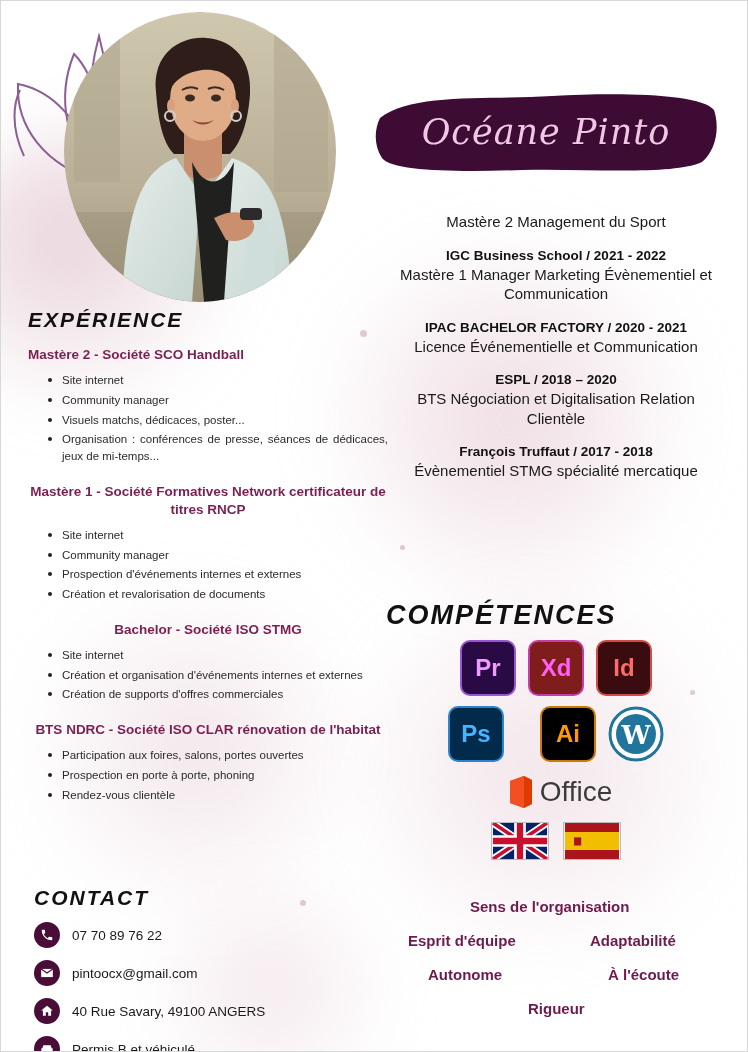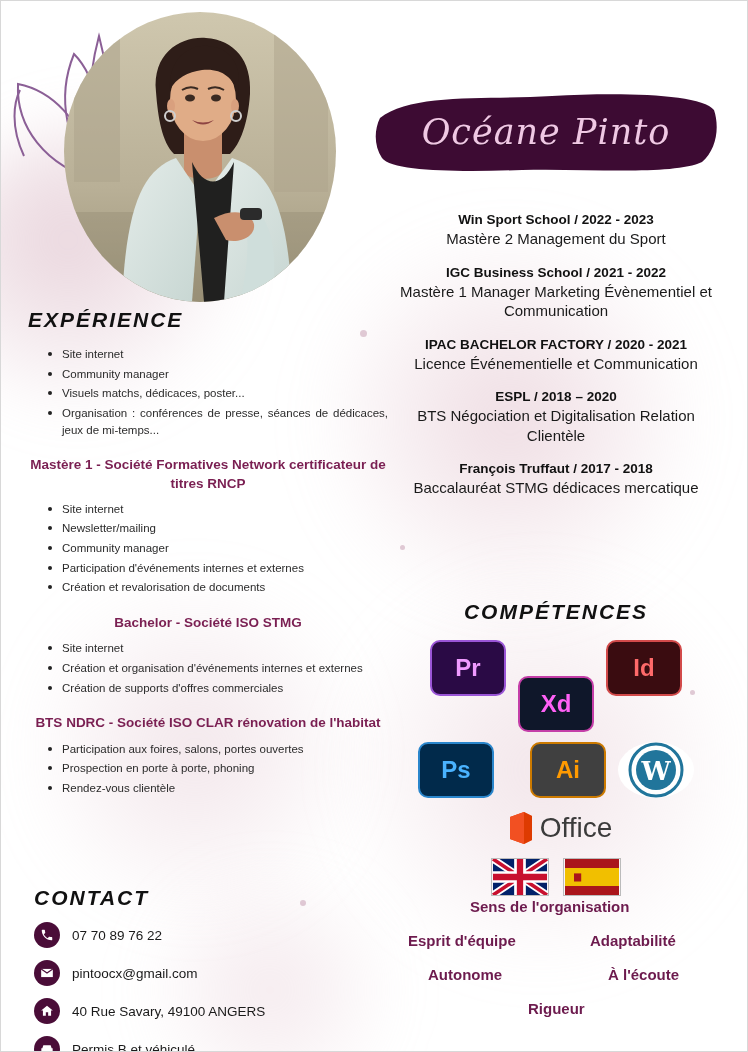--- a/index.html
+++ b/index.html
@@ -107,34 +107,34 @@
   .contact-ico svg { display: block; }
   .contact-txt { font-size: 13.5px; color: #1a1a1a; }
 
   
   .formation { position: absolute; left: 386px; top: 212px; width: 340px; text-align: center; }
   .form-item { margin-bottom: 16px; }
   .form-school { font-weight: bold; font-size: 13.5px; color: #111; margin-bottom: 2px; }
   .form-degree { font-size: 15px; color: #1a1a1a; line-height: 1.3; }
 
   
-  .comp-title { position: absolute; left: 386px; top: 600px; width: 340px; text-align: center; font-size: 21px; }
+  .comp-title { position: absolute; left: 386px; top: 600px; width: 340px; font-size: 27px; }
   .logos { position: absolute; left: 386px; top: 640px; width: 340px; }
   .logo-row { display: flex; justify-content: center; gap: 12px; margin-bottom: 10px; }
   .logo {
-    width: 76px; height: 56px; border-radius: 10px;
+    width: 56px; height: 56px; border-radius: 10px;
     display: flex; align-items: center; justify-content: center;
     font-weight: bold; font-size: 24px;
     font-family: "Liberation Sans", sans-serif;
   }
   .logo-pr { background: #2a0a45; color: #ef9bff; border: 2px solid #9a55d6; }
-  .logo-xd { background: #0f172a; color: #ff61f6; border: 2px solid #c43ea8; margin-top: 36px; }
+  .logo-xd { background: #7f1d1d; color: #ff61f6; border: 2px solid #c43ea8; }
   .logo-id { background: #3a0c10; color: #ff6a6a; border: 2px solid #d24a4a; }
   .logo-ps { background: #012a4b; color: #4ab3ff; border: 2px solid #2a86cc; }
-  .logo-ai { background: #404040; color: #ff9a00; border: 2px solid #cc7a00; margin-left: 24px; }
+  .logo-ai { background: #000000; color: #ff9a00; border: 2px solid #cc7a00; margin-left: 24px; }
   .logo-wp { background: #ffffff; border-radius: 50%; display:flex; align-items:center; justify-content:center; }
 
   .office-row { display: flex; justify-content: center; align-items: center; gap: 0; margin: 6px 0 10px; }
   .office-word { font-size: 28px; color: #3b3b3b; font-weight: normal; font-family: "Liberation Sans", sans-serif; }
 
   .flags-row { display: flex; justify-content: center; gap: 14px; }
   .flag { width: 58px; height: 38px; border: 1px solid #bbb; }
 
   
   .qualities { position: absolute; left: 380px; top: 890px; width: 360px; height: 150px; }
@@ -223,35 +223,35 @@
     <svg viewBox="0 0 348 88" width="348" height="88">
       <path d="M8 30 C 40 4, 120 12, 180 8 C 250 4, 330 6, 342 22 C 348 40, 344 62, 330 74 C 300 88, 210 80, 150 82 C 90 84, 20 84, 10 70 C 2 58, 2 42, 8 30 Z" fill="#3d0b33"></path>
     </svg>
     <div class="name-text">Océane Pinto</div>
   </div>
 
   <div class="left-col">
     <div class="section-title exp-title">EXPÉRIENCE</div>
 
     <div class="job">
+      <div class="job-head left">Mastère 2 - Société SCO Handball</div>
       <ul class="bullets">
         <li>Site internet</li>
         <li>Community manager</li>
         <li>Visuels matchs, dédicaces, poster...</li>
         <li>Organisation : conférences de presse, séances de dédicaces, jeux de mi-temps...</li>
       </ul>
     </div>
 
     <div class="job">
       <div class="job-head">Mastère 1 - Société Formatives Network certificateur de titres RNCP</div>
       <ul class="bullets">
         <li>Site internet</li>
-        <li>Newsletter/mailing</li>
         <li>Community manager</li>
-        <li>Participation d'événements internes et externes</li>
+        <li>Prospection d'événements internes et externes</li>
         <li>Création et revalorisation de documents</li>
       </ul>
     </div>
 
     <div class="job">
       <div class="job-head">Bachelor - Société ISO STMG</div>
       <ul class="bullets">
         <li>Site internet</li>
         <li>Création et organisation d'événements internes et externes</li>
         <li>Création de supports d'offres commerciales</li>
@@ -304,38 +304,37 @@
         <svg width="16" height="16" viewBox="0 0 24 24" fill="#fff">
             <path d="M5 11l1.5-4.5h11L19 11h1.5v6H18a2 2 0 01-4 0h-4a2 2 0 01-4 0H3.5v-6H5z"></path>
           </svg>
       </span>
       <span class="contact-txt">Permis B et véhiculé</span>
     </div>
   </div>
 
   <div class="formation">
     <div class="form-item">
-      <div class="form-school">Win Sport School / 2022 - 2023</div>
       <div class="form-degree">Mastère 2 Management du Sport</div>
     </div>
     <div class="form-item">
       <div class="form-school">IGC Business School / 2021 - 2022</div>
       <div class="form-degree">Mastère 1 Manager Marketing Évènementiel et Communication</div>
     </div>
     <div class="form-item">
       <div class="form-school">IPAC BACHELOR FACTORY / 2020 - 2021</div>
       <div class="form-degree">Licence Événementielle et Communication</div>
     </div>
     <div class="form-item">
       <div class="form-school">ESPL / 2018 – 2020</div>
       <div class="form-degree">BTS Négociation et Digitalisation Relation Clientèle</div>
     </div>
     <div class="form-item">
       <div class="form-school">François Truffaut / 2017 - 2018</div>
-      <div class="form-degree">Baccalauréat STMG dédicaces mercatique</div>
+      <div class="form-degree">Évènementiel STMG spécialité mercatique</div>
     </div>
   </div>
 
   <div class="section-title comp-title">COMPÉTENCES</div>
 
   <div class="logos">
     <div class="logo-row">
       <div class="logo logo-pr">Pr</div>
       <div class="logo logo-xd">Xd</div>
       <div class="logo logo-id">Id</div>

